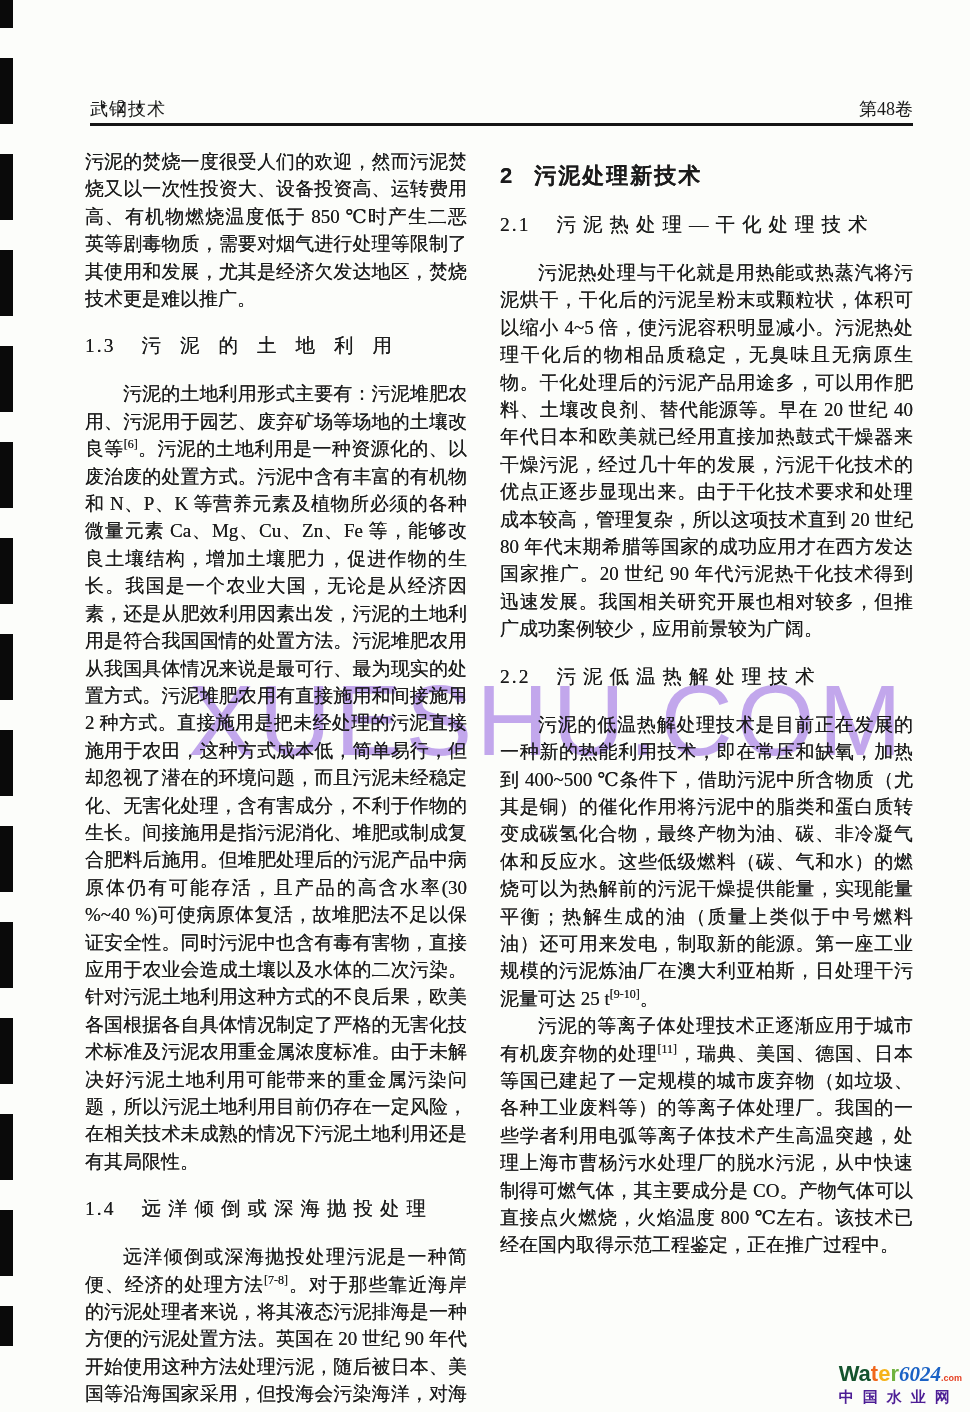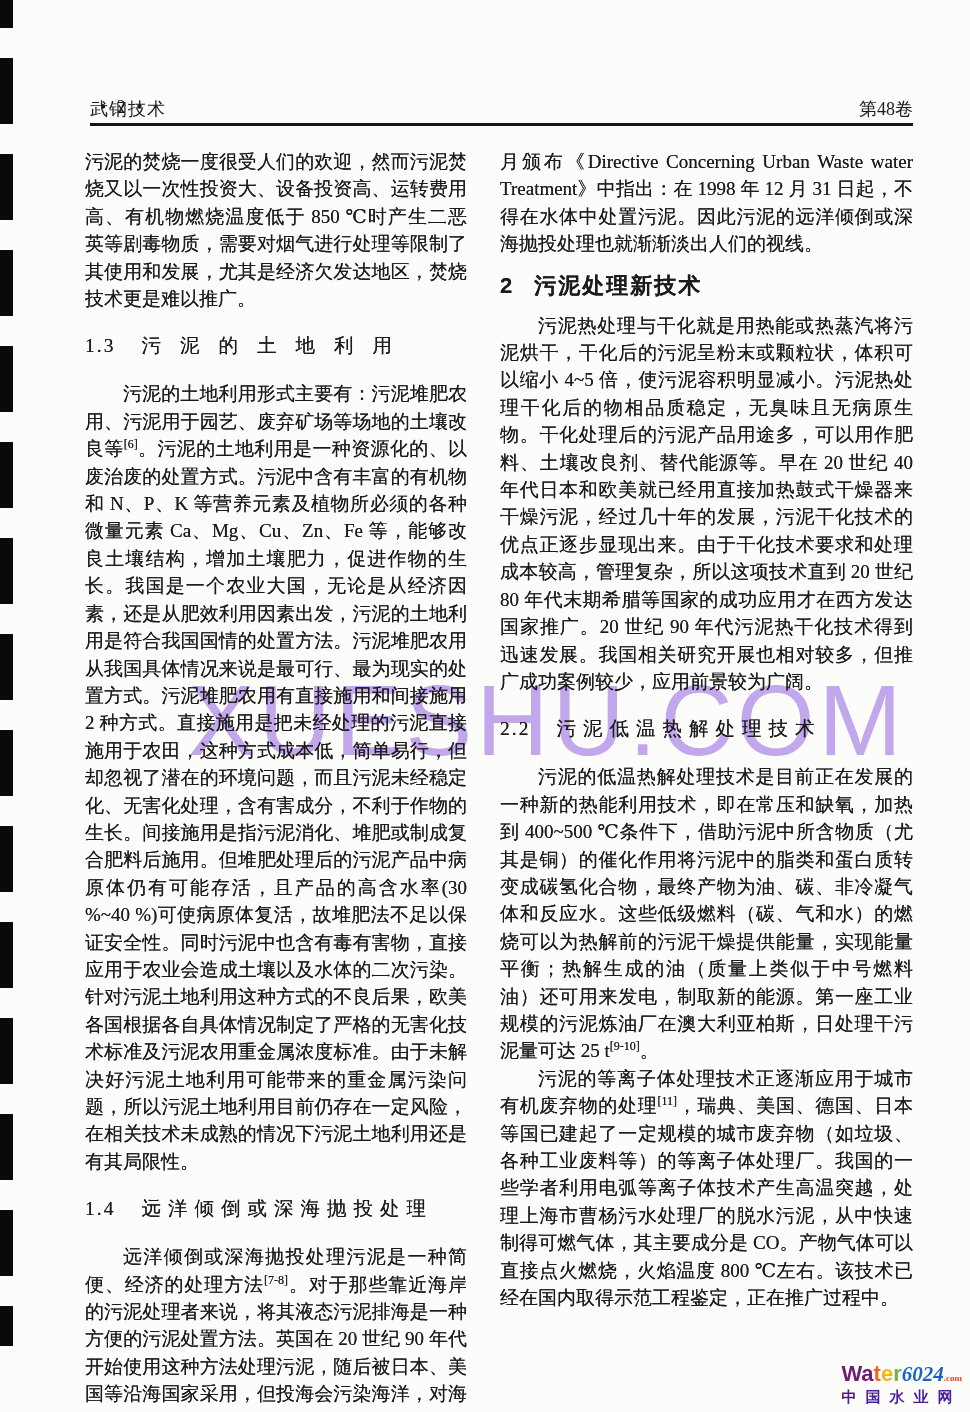--- a/index.html
+++ b/index.html
@@ -48,21 +48,21 @@
   .mh{
     margin:13px 0 11px;font-size:22px;font-weight:bold;line-height:30px;
     font-family:"Liberation Sans","DejaVu Sans",sans-serif;white-space:nowrap;
   }
   .mh .hnum{margin-right:22px;}
   .mh .htitle{letter-spacing:2px;}
 
   .logo{position:absolute;right:8px;bottom:8px;z-index:2;text-align:left;line-height:1;}
   .logo .l1{font-family:"Liberation Sans","DejaVu Sans",sans-serif;font-weight:bold;font-size:22px;white-space:nowrap;}
   .logo .seg-num{font-family:"Liberation Serif","DejaVu Serif",serif;font-style:italic;font-size:21px;}
-  .logo .seg-dotcom{font-size:9px;font-weight:bold;letter-spacing:0;font-family:Liberation Serif, serif;}
+  .logo .seg-dotcom{font-size:9px;font-weight:bold;letter-spacing:0;}
   .logo .l2{margin-top:4px;font-family:"Liberation Sans","DejaVu Sans",sans-serif;font-weight:bold;font-size:15px;letter-spacing:9px;white-space:nowrap;}
 </style>
 </head>
 <body>
 
 <div class="page">
 
   <div class="edge-marks"></div>
 
   <div class="watermark">XUESHU.COM</div>
@@ -76,28 +76,28 @@
 
   <div class="col col-left">
     <p class="cont">污泥的焚烧一度很受人们的欢迎，然而污泥焚烧又以一次性投资大、设备投资高、运转费用高、有机物燃烧温度低于 850 ℃时产生二恶英等剧毒物质，需要对烟气进行处理等限制了其使用和发展，尤其是经济欠发达地区，焚烧技术更是难以推广。</p>
     <h3 class="sh wide"><span class="hnum">1.3</span><span class="htitle">污泥的土地利用</span></h3>
     <p><span>污泥的土地利用形式主要有：污泥堆肥农用、污泥用于园艺、废弃矿场等场地的土壤改良等</span><sup>[6]</sup><span>。污泥的土地利用是一种资源化的、以废治废的处置方式。污泥中含有丰富的有机物和 N、P、K 等营养元素及植物所必须的各种微量元素 Ca、Mg、Cu、Zn、Fe 等，能够改良土壤结构，增加土壤肥力，促进作物的生长。我国是一个农业大国，无论是从经济因素，还是从肥效利用因素出发，污泥的土地利用是符合我国国情的处置方法。污泥堆肥农用从我国具体情况来说是最可行、最为现实的处置方式。污泥堆肥农用有直接施用和间接施用 2 种方式。直接施用是把未经处理的污泥直接施用于农田，这种方式成本低，简单易行，但却忽视了潜在的环境问题，而且污泥未经稳定化、无害化处理，含有害成分，不利于作物的生长。间接施用是指污泥消化、堆肥或制成复合肥料后施用。但堆肥处理后的污泥产品中病原体仍有可能存活，且产品的高含水率(30 %~40 %)可使病原体复活，故堆肥法不足以保证安全性。同时污泥中也含有毒有害物，直接应用于农业会造成土壤以及水体的二次污染。针对污泥土地利用这种方式的不良后果，欧美各国根据各自具体情况制定了严格的无害化技术标准及污泥农用重金属浓度标准。由于未解决好污泥土地利用可能带来的重金属污染问题，所以污泥土地利用目前仍存在一定风险，在相关技术未成熟的情况下污泥土地利用还是有其局限性。</span></p>
     <h3 class="sh"><span class="hnum">1.4</span><span class="htitle">远洋倾倒或深海抛投处理</span></h3>
     <p><span>远洋倾倒或深海抛投处理污泥是一种简便、经济的处理方法</span><sup>[7-8]</sup><span>。对于那些靠近海岸的污泥处理者来说，将其液态污泥排海是一种方便的污泥处置方法。英国在 20 世纪 90 年代开始使用这种方法处理污泥，随后被日本、美国等沿海国家采用，但投海会污染海洋，对海洋生态系统和人类食物链造成威胁。因此，污泥远洋倾倒或深海抛投已受到越来越多的反对，国际公约已明令禁止。中国政府承诺于 1994 年 2 月 20 日起不在海上处置工业废弃物和污水污泥。欧共体在 1991 年 5</span></p>
   </div>
 
   <div class="col col-right">
-    <p class="cont">月颁布《Directive Concerning Urban Waste water Treatment》中指出：在 1998 年 12 月 31 日起，不得在水体中处置污泥。因此污泥的远洋倾倒或深海抛投处理也就渐渐淡出人们的视线。</p>
     <h2 class="mh"><span class="hnum">2</span><span class="htitle">污泥处理新技术</span></h2>
+    <h3 class="sh"><span class="hnum">2.1</span><span class="htitle">污泥热处理—干化处理技术</span></h3>
     <p>污泥热处理与干化就是用热能或热蒸汽将污泥烘干，干化后的污泥呈粉末或颗粒状，体积可以缩小 4~5 倍，使污泥容积明显减小。污泥热处理干化后的物相品质稳定，无臭味且无病原生物。干化处理后的污泥产品用途多，可以用作肥料、土壤改良剂、替代能源等。早在 20 世纪 40 年代日本和欧美就已经用直接加热鼓式干燥器来干燥污泥，经过几十年的发展，污泥干化技术的优点正逐步显现出来。由于干化技术要求和处理成本较高，管理复杂，所以这项技术直到 20 世纪 80 年代末期希腊等国家的成功应用才在西方发达国家推广。20 世纪 90 年代污泥热干化技术得到迅速发展。我国相关研究开展也相对较多，但推广成功案例较少，应用前景较为广阔。</p>
     <h3 class="sh"><span class="hnum">2.2</span><span class="htitle">污泥低温热解处理技术</span></h3>
     <p><span>污泥的低温热解处理技术是目前正在发展的一种新的热能利用技术，即在常压和缺氧，加热到 400~500 ℃条件下，借助污泥中所含物质（尤其是铜）的催化作用将污泥中的脂类和蛋白质转变成碳氢化合物，最终产物为油、碳、非冷凝气体和反应水。这些低级燃料（碳、气和水）的燃烧可以为热解前的污泥干燥提供能量，实现能量平衡；热解生成的油（质量上类似于中号燃料油）还可用来发电，制取新的能源。第一座工业规模的污泥炼油厂在澳大利亚柏斯，日处理干污泥量可达 25 t</span><sup>[9-10]</sup><span>。</span></p>
     <p><span>污泥的等离子体处理技术正逐渐应用于城市有机废弃物的处理</span><sup>[11]</sup><span>，瑞典、美国、德国、日本等国已建起了一定规模的城市废弃物（如垃圾、各种工业废料等）的等离子体处理厂。我国的一些学者利用电弧等离子体技术产生高温突越，处理上海市曹杨污水处理厂的脱水污泥，从中快速制得可燃气体，其主要成分是 CO。产物气体可以直接点火燃烧，火焰温度 800 ℃左右。该技术已经在国内取得示范工程鉴定，正在推广过程中。</span></p>
   </div>
 
   <div class="logo">
     <div class="l1">
-      <span class="seg-wa" style="color: #701a75;">Wa</span><span class="seg-t" style="color: rgb(240, 102, 27);">t</span><span class="seg-e" style="color: rgb(245, 178, 26);">e</span><span class="seg-r" style="color: rgb(111, 178, 63);">r</span><span class="seg-num" style="color: rgb(26, 98, 197);">6024</span><span class="seg-dotcom" style="color: rgb(229, 63, 34);">.com</span>
+      <span class="seg-wa" style="color: #14532d;">Wa</span><span class="seg-t" style="color: rgb(240, 102, 27);">t</span><span class="seg-e" style="color: rgb(245, 178, 26);">e</span><span class="seg-r" style="color: rgb(111, 178, 63);">r</span><span class="seg-num" style="color: rgb(26, 98, 197);">6024</span><span class="seg-dotcom" style="color: rgb(229, 63, 34);">.com</span>
     </div>
     <div class="l2" style="color: #4c1d95;">中国水业网</div>
   </div>
 
 </div>
 
 </body></html>

